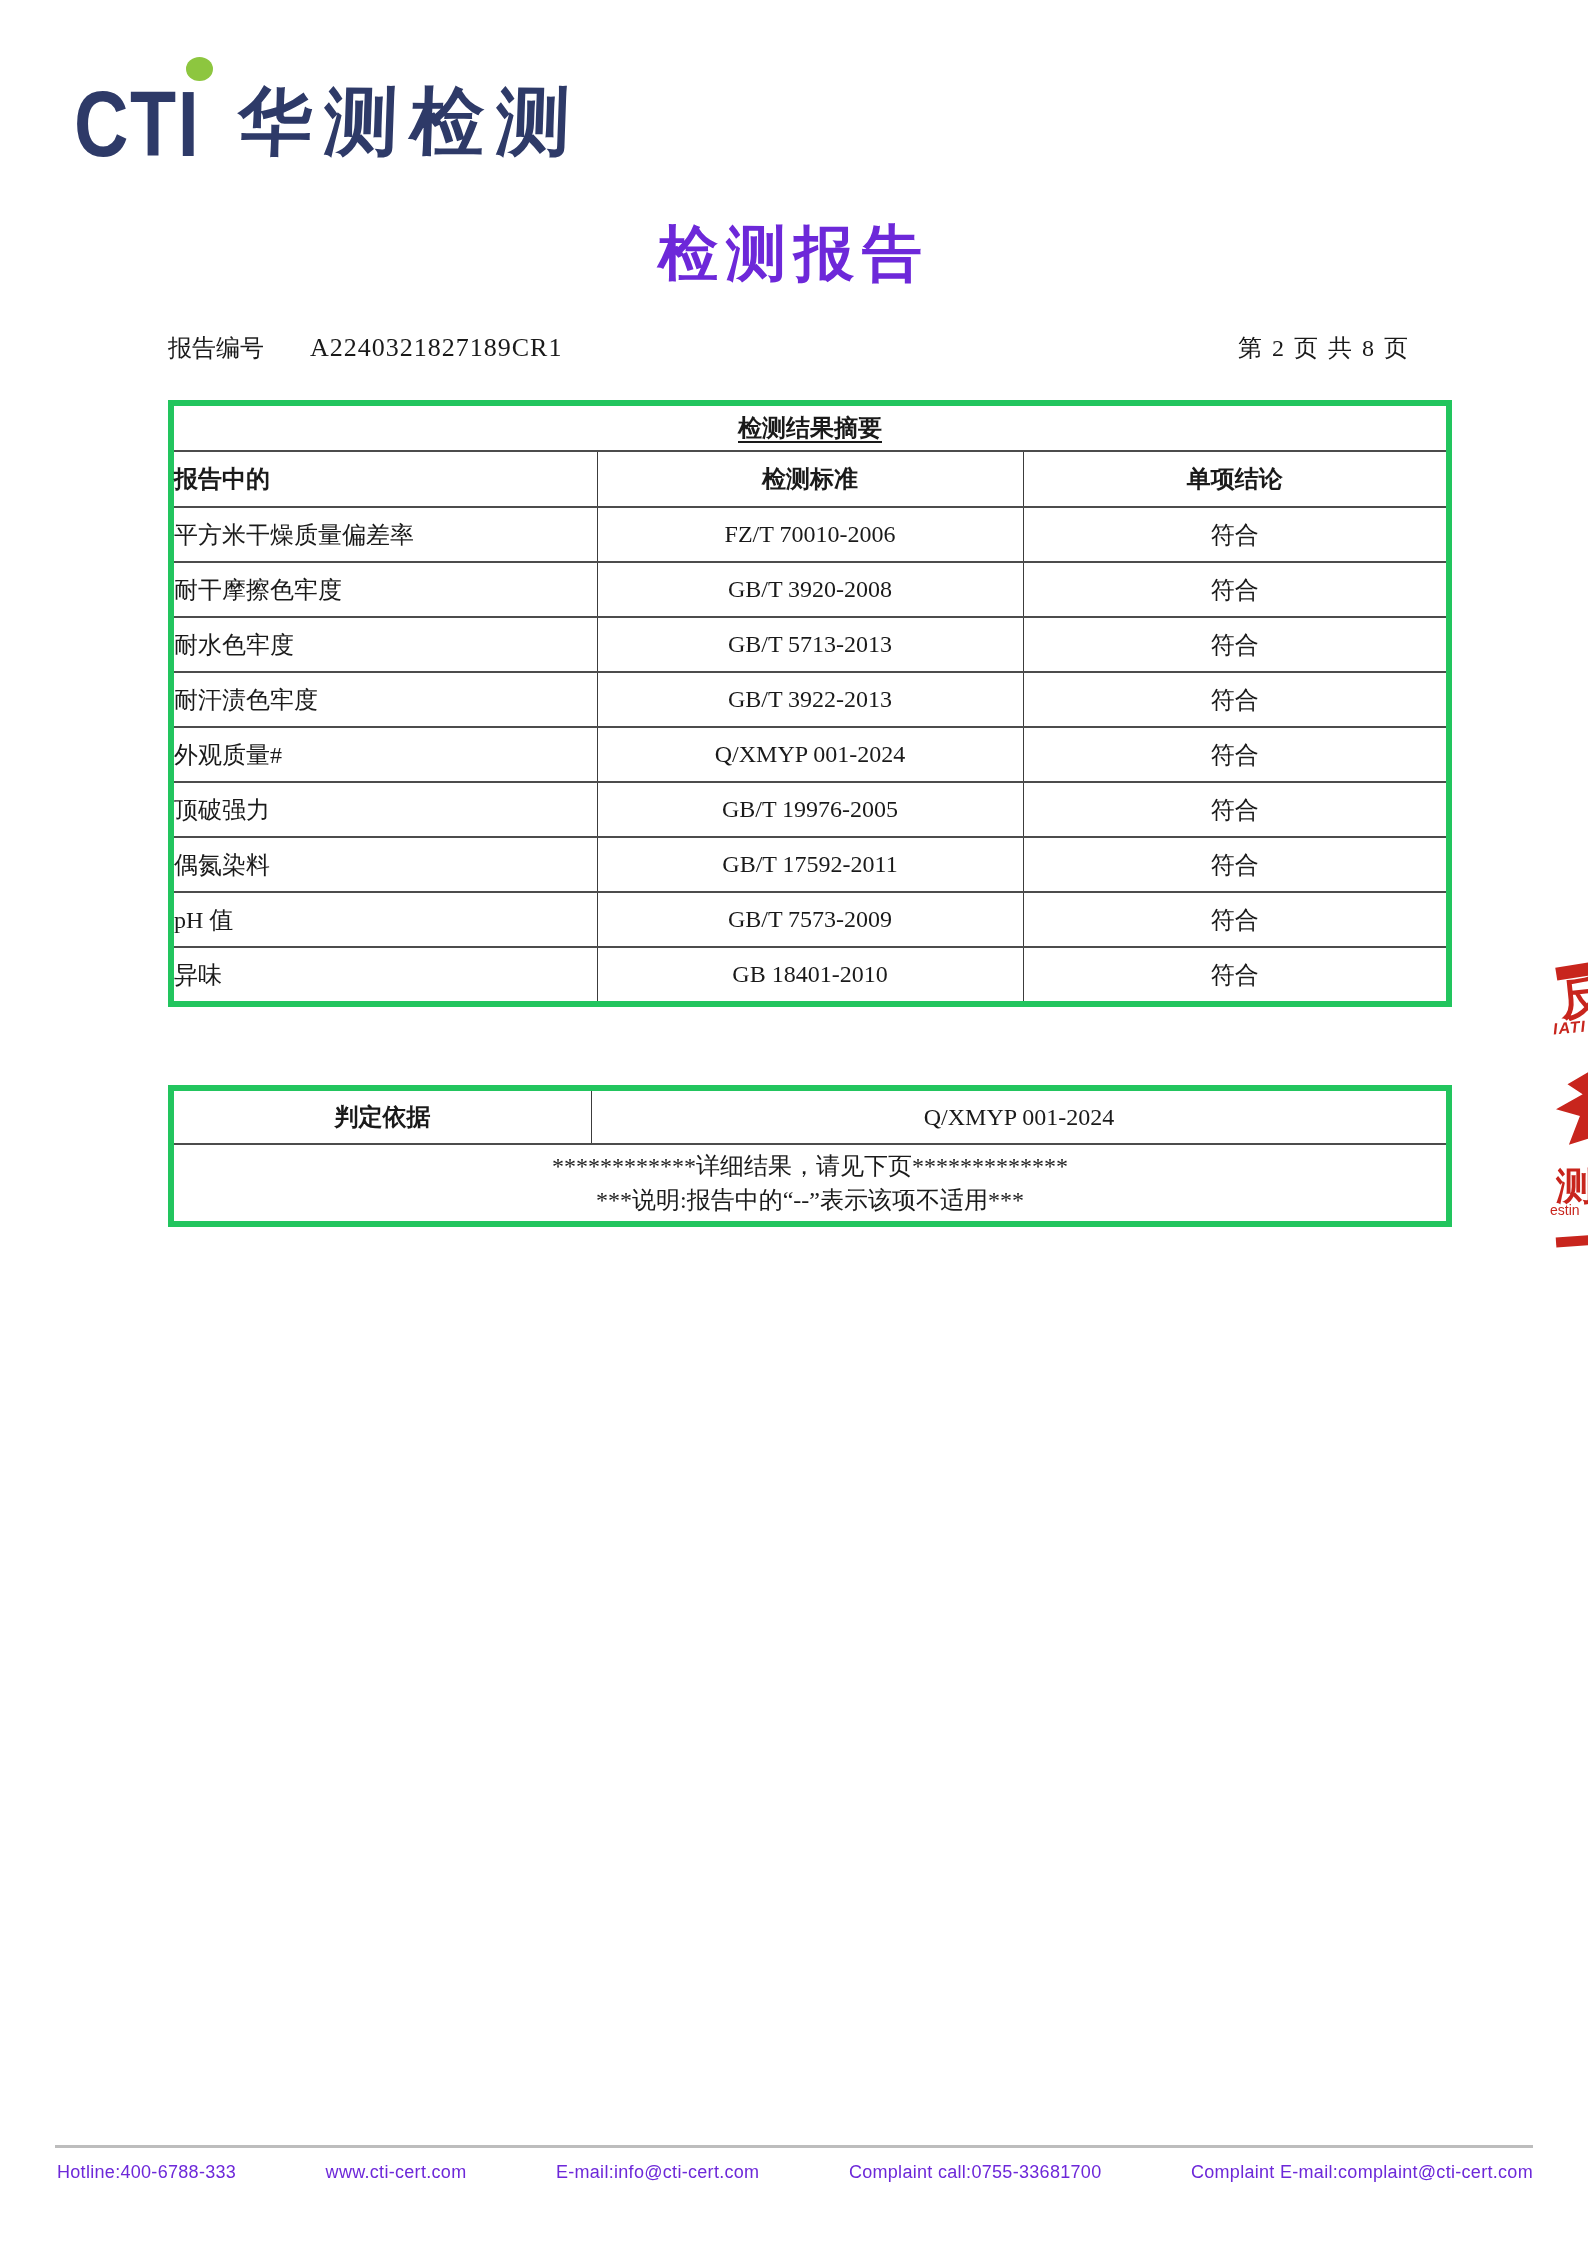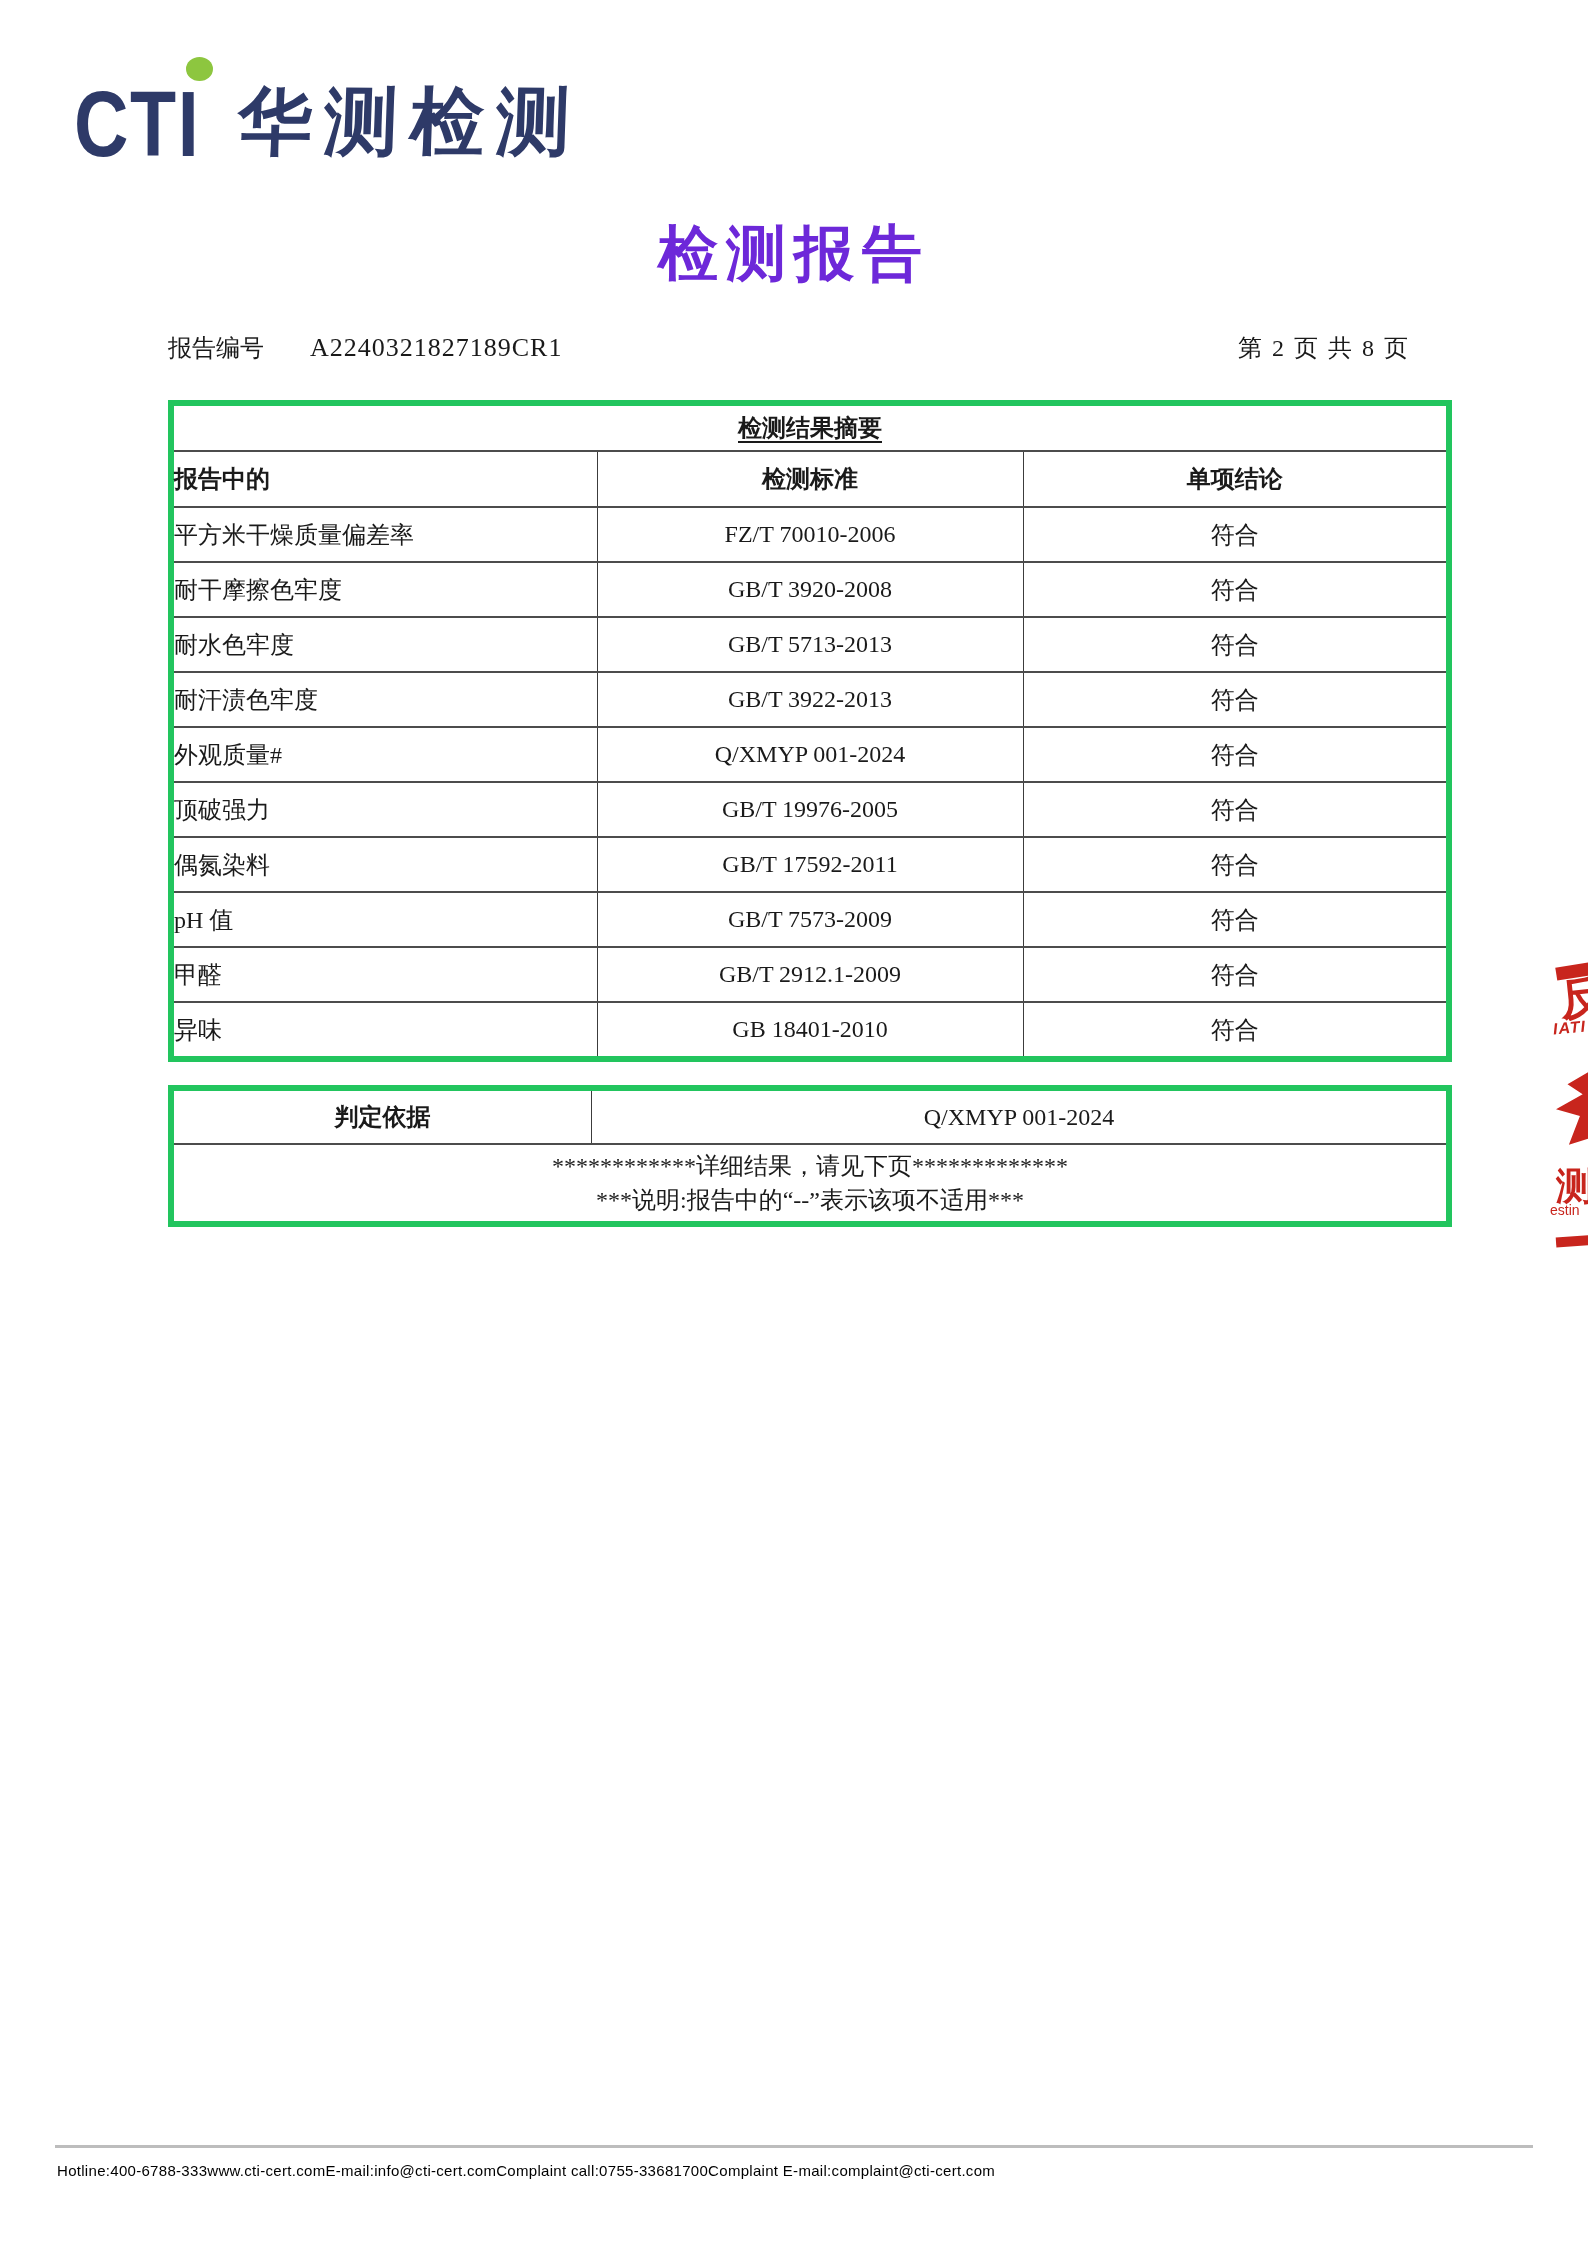--- a/index.html
+++ b/index.html
@@ -100,23 +100,23 @@
   }
   .stamp-char-bottom{left:1556px;top:1166px;font-family:"Liberation Sans","DejaVu Sans",sans-serif;font-weight:700;font-size:38px;line-height:40px;}
   .stamp-latin-bottom{left:1550px;top:1202px;font-family:"Liberation Sans","DejaVu Sans",sans-serif;font-size:14px;}
   .stamp-bar-bottom{left:1556px;top:1236px;width:42px;height:10px;background:#c8251d;transform:rotate(-4deg);}
   
   .footer-line{
     position:absolute;left:55px;top:2145px;width:1478px;height:3px;background:#bdbdbd;
   }
   .footer-items{
     position:absolute;left:57px;top:2162px;width:1476px;
-    display:flex;justify-content:flex-start;
-    font-family:"Liberation Sans","DejaVu Sans",sans-serif;
-    font-size:15px;color:#000000;letter-spacing:0.3px;
+    display:flex;justify-content:space-between;
+    font-family:"Liberation Sans","DejaVu Sans",sans-serif;
+    font-size:18px;color:#6d28d9;letter-spacing:0.3px;
   }
 </style>
 </head>
 <body>
 
 <div id="page">
 
   <div class="logo-cti">CTI</div>
   <div class="logo-dot"></div>
   <div class="logo-company">华测检测</div>
@@ -172,25 +172,20 @@
       <td class="data-res">符合</td>
     </tr>
     <tr>
       <td class="data-item">偶氮染料</td>
       <td class="data-std">GB/T 17592-2011</td>
       <td class="data-res">符合</td>
     </tr>
     <tr>
       <td class="data-item">pH 值</td>
       <td class="data-std">GB/T 7573-2009</td>
-      <td class="data-res">符合</td>
-    </tr>
-    <tr>
-      <td class="data-item">甲醛</td>
-      <td class="data-std">GB/T 2912.1-2009</td>
       <td class="data-res">符合</td>
     </tr>
     <tr>
       <td class="data-item">异味</td>
       <td class="data-std">GB 18401-2010</td>
       <td class="data-res">符合</td>
     </tr>
   </tbody>
     </table>
 

